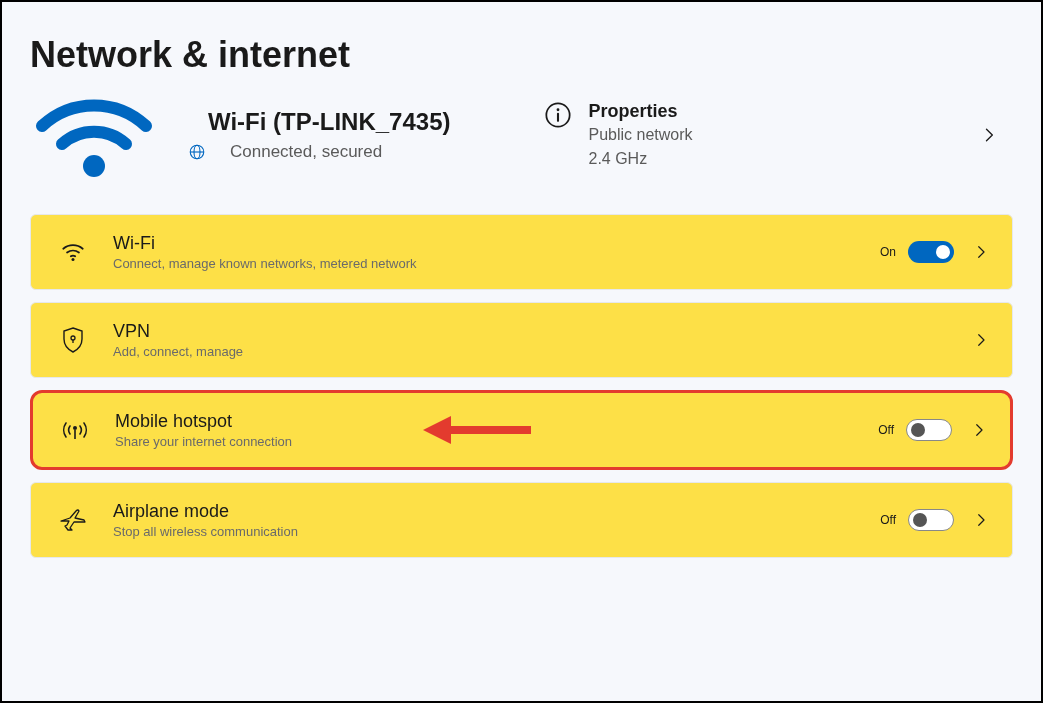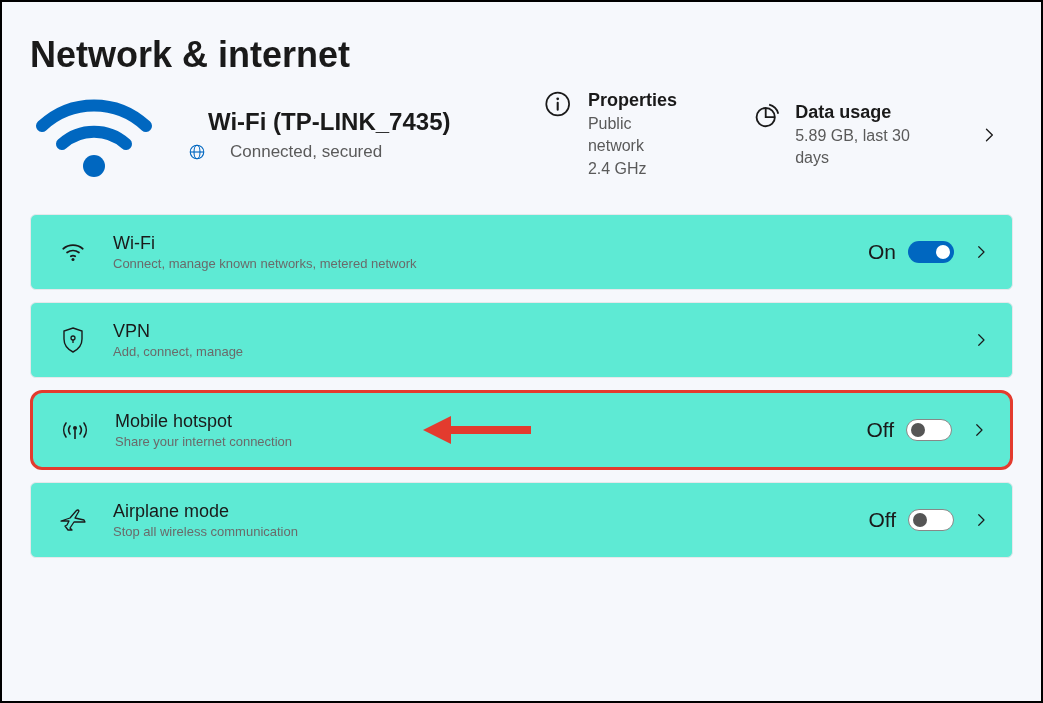--- a/index.html
+++ b/index.html
@@ -52,41 +52,41 @@
   }
   .info-title { font-size: 18px; font-weight: 600; }
   .info-sub { font-size: 16px; color: #5a5a5a; margin-top: 2px; line-height: 1.35; }
   .hero-chevron {
     margin-left: auto;
     margin-right: 10px;
     align-self: center;
   }
   .options { display: flex; flex-direction: column; gap: 12px; }
   .card {
-    background: #5eead4;
+    background: #fde047;
     border: 1px solid #e6e8eb;
     border-radius: 6px;
     display: flex;
     align-items: center;
     padding: 18px 22px;
     cursor: pointer;
     position: relative;
   }
   .card .icon-wrap {
     width: 40px;
     display: flex;
     justify-content: center;
     margin-right: 20px;
     flex-shrink: 0;
     color: #1a1a1a;
   }
   .card .text { flex: 1; }
   .card .title { font-size: 18px; font-weight: 400; }
   .card .sub { font-size: 13px; color: #6a6a6a; margin-top: 2px; }
-  .toggle-state { font-size: 21px; margin-right: 12px; }
+  .toggle-state { font-size: 12px; margin-right: 12px; }
   .toggle {
     width: 46px;
     height: 22px;
     border-radius: 11px;
     position: relative;
     margin-right: 18px;
     flex-shrink: 0;
   }
   .toggle.on { background: #0067c0; }
   .toggle.off { background: #fff; border: 1px solid #888; }
@@ -149,33 +149,20 @@
       <circle cx="12" cy="7.5" r="1.2" fill="#1a1a1a"></circle>
       <line x1="12" y1="11" x2="12" y2="17" stroke="#1a1a1a" stroke-width="1.8" stroke-linecap="round"></line>
     </svg>
     <div>
       <div class="info-title">Properties</div>
       <div class="info-sub">Public network</div>
       <div class="info-sub">2.4 GHz</div>
     </div>
   </div>
 
-  <div class="info-block" style="margin-left:28px;">
-    <svg width="28" height="28" viewBox="0 0 24 24">
-      <g fill="none" stroke="#1a1a1a" stroke-width="1.6">
-        <circle cx="12" cy="13" r="8"></circle>
-        <path d="M12 5 V13 H20"></path>
-        <path d="M15 2 A11 11 0 0 1 23 10"></path>
-      </g>
-    </svg>
-    <div>
-      <div class="info-title">Data usage</div>
-      <div class="info-sub">5.89 GB, last 30 days</div>
-    </div>
-  </div>
 
   <svg class="hero-chevron chevron" width="20" height="20" viewBox="0 0 24 24">
     <path d="M9 5l7 7-7 7" fill="none" stroke="#1a1a1a" stroke-width="1.6" stroke-linecap="round" stroke-linejoin="round"></path>
   </svg>
 </div>
 
 <div class="options">
 
   <div class="card">
     <div class="icon-wrap">

